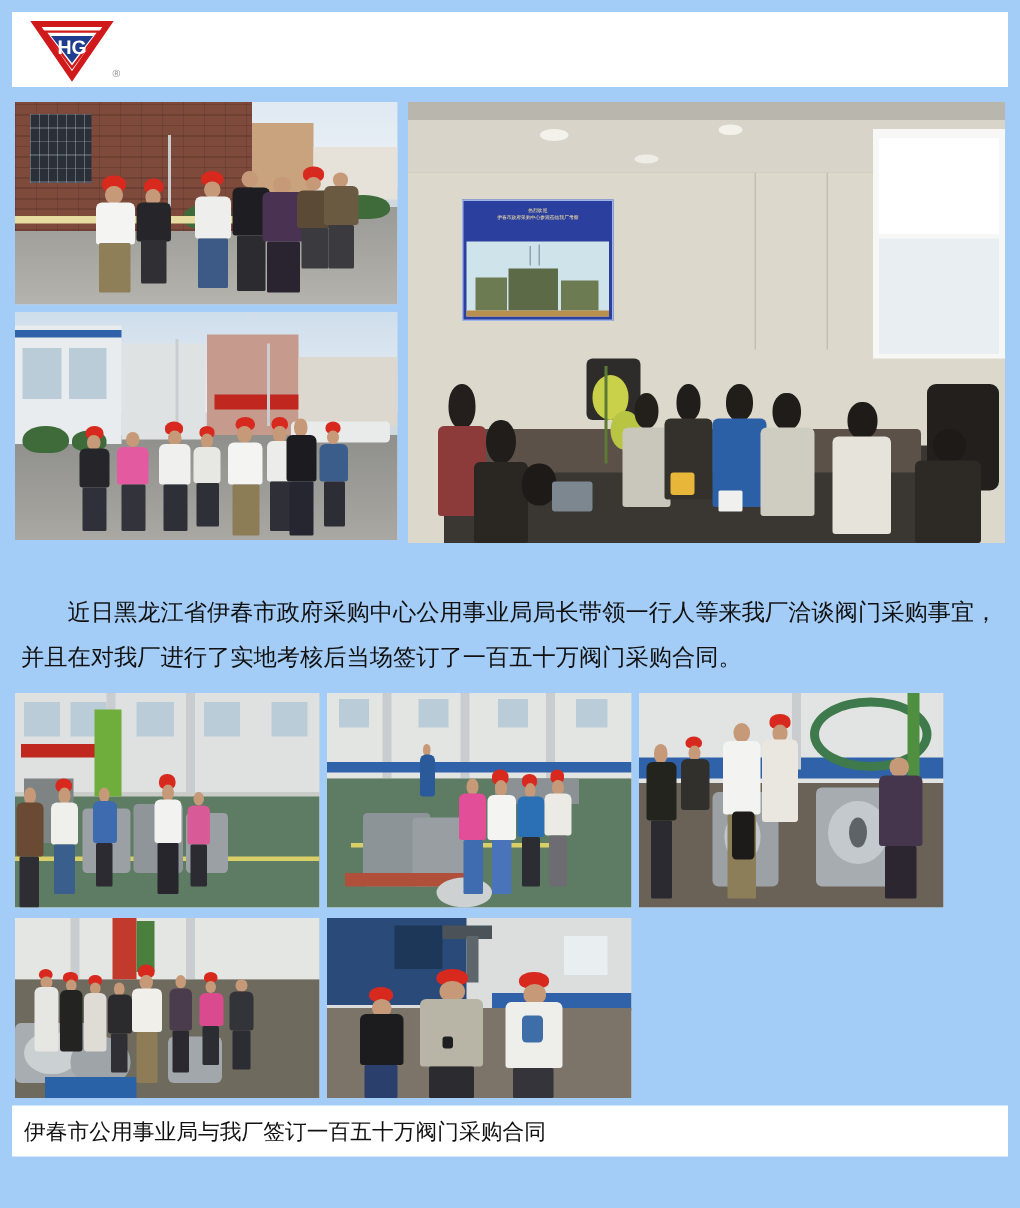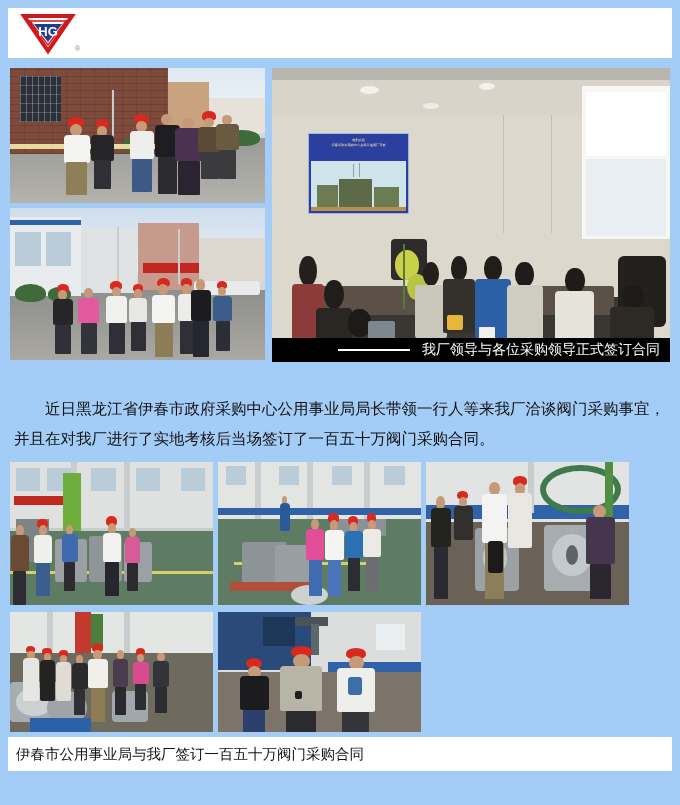--- a/index.html
+++ b/index.html
@@ -375,24 +375,20 @@
     <div class="person" style="left:85%; top:74%; width:11%; height:26%">
       <div class="head" style="left:26%; top:0; width:50%; height:30%; background:#1d1a17"></div>
       <div class="torso" style="left:0; top:28%; width:100%; height:72%; background:#2d2a26"></div>
     </div>
 
     <div style="position:absolute; left:44%; top:84%; width:4%; height:5%; background:#e8b73a; border-radius:2px"></div>
     <div style="position:absolute; left:52%; top:88%; width:4%; height:5%; background:#f0f0ee; border-radius:1px"></div>
     <div style="position:absolute; left:24%; top:86%; width:7%; height:7%; background:#7d8790; border-radius:2px"></div>
   </div>
 
-  <div class="caption-bar" style="left:0; right:0; bottom:0; height:24px;">
-    <span class="caption-rule"></span>
-    <span class="caption-text">我厂领导与各位采购领导正式签订合同</span>
-  </div>
 </div>
 
 <p class="body-copy">近日黑龙江省伊春市政府采购中心公用事业局局长带领一行人等来我厂洽谈阀门采购事宜，并且在对我厂进行了实地考核后当场签订了一百五十万阀门采购合同。</p>
 
 <div class="photo" style="left:10px; top:462px; width:203px; height:143px;">
   <div class="scene">
     <div style="position:absolute; inset:0; background:#c9ccc9"></div>
     <div class="factory-wall" style="left:0; top:0; right:0; height:46%; background:#dfe1e0"></div>
     <div class="factory-glass" style="left:3%; top:4%; width:12%; height:16%"></div>
     <div class="factory-glass" style="left:18%; top:4%; width:12%; height:16%"></div>

